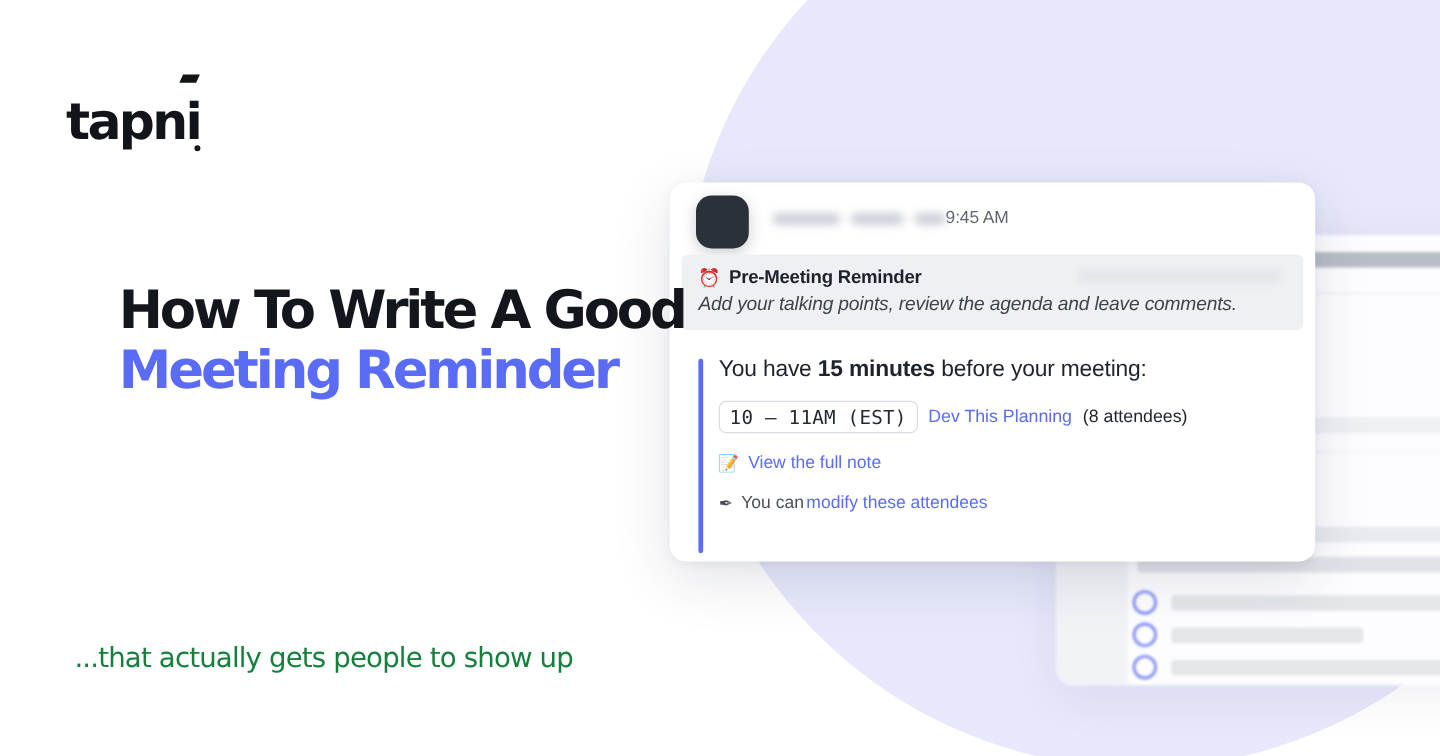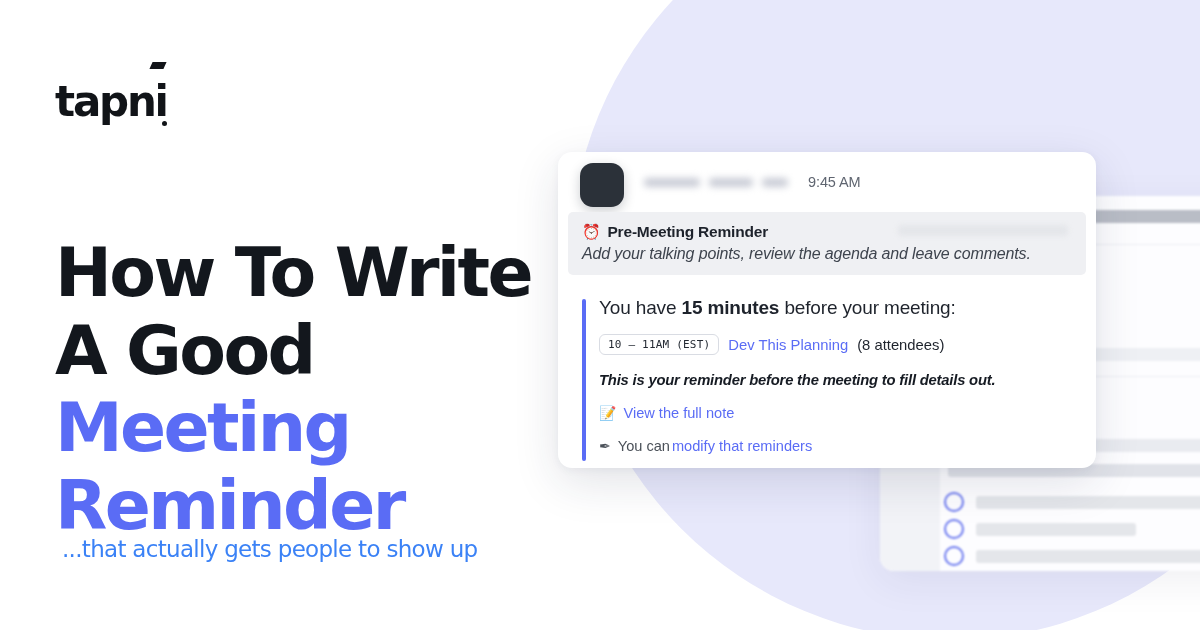--- a/index.html
+++ b/index.html
@@ -66,34 +66,35 @@
   }
 
   .headline {
     position:absolute;
     left:55px; top:234px;
     width:520px;
   }
   .headline-line {
     font-family:"DejaVu Sans", sans-serif;
     font-weight:bold;
-    font-size:68px;
+    font-size:44px;
     line-height:1.14;
     letter-spacing:-2.6px;
+    margin-left:44px;
   }
   .headline-line.dark  { color:#13171d; }
   .headline-line.accent{ color:#5a6cf5; }
 
   .subline {
     position:absolute;
     left:62px; top:536px;
     font-family:"DejaVu Sans", sans-serif;
     font-size:23px;
     letter-spacing:-0.7px;
-    color:#3b82f6;
+    color:#15803d;
   }
 
   
   .bg-doc {
     position:absolute;
     left:880px; top:196px;
     width:380px; height:375px;
     background:#fdfdff;
     border-radius:14px 0 0 14px;
     box-shadow:0 10px 40px rgba(40,45,90,.07);
@@ -146,21 +147,20 @@
   }
   .blur-name {
     display:flex; align-items:center; gap:9px;
     filter:blur(3.6px);
   }
   .blur-name span { display:block; height:9px; border-radius:4px; background:#c9ccd6; }
   .bn1 { width:56px; }
   .bn2 { width:44px; }
   .bn3 { width:26px; }
   .msg-time {
-    margin-left:20px;
     font-size:14.5px;
     color:#5f6570;
     letter-spacing:-0.1px;
   }
 
   .reminder-banner {
     position:relative;
     margin:0 10px;
     background:#eff0f3;
     border-radius:5px;
@@ -204,21 +204,21 @@
   }
   .q-line { font-size:19px; color:#1e232c; letter-spacing:-0.15px; }
   .q-line b { font-weight:bold; }
   .q-row {
     margin-top:15px;
     display:flex; align-items:center; gap:9px;
     font-size:14.8px; color:#1e232c;
   }
   .code-chip {
     font-family:"DejaVu Sans Mono", monospace;
-    font-size:11px;
+    font-size:16px;
     color:#242a33;
     background:#ffffff;
     border:1px solid #d9dce3;
     border-radius:6px;
     padding:3px 8px;
     letter-spacing:0.2px;
   }
   .link { color:#5a6cf5; }
   .q-italic {
     margin-top:17px;
@@ -290,31 +290,30 @@
     <div class="q-line">
       <span>You have </span><b>15 minutes</b><span> before your meeting:</span>
     </div>
 
     <div class="q-row">
       <span class="code-chip">10 – 11AM (EST)</span>
       <span class="link">Dev This Planning</span>
       <span>(8 attendees)</span>
     </div>
 
-    <div class="q-italic">This is your reminder before the meeting to fill details out.</div>
 
     <div class="q-link-row">
       <span class="emoji">📝</span>
       <span class="link">View the full note</span>
     </div>
 
     <div class="q-link-row">
       <span class="emoji">✒</span>
       <span>You can </span>
-      <span class="link" style="margin-left:-5px;">modify that reminders</span>
+      <span class="link" style="margin-left:-5px;">modify these attendees</span>
     </div>
   </div>
 </div>
 
 <div class="left-col">
 
   <div class="logo">
     <span class="logo-mark"></span>
     <span class="logo-word">tapni</span>
     <span class="logo-dot"></span>

